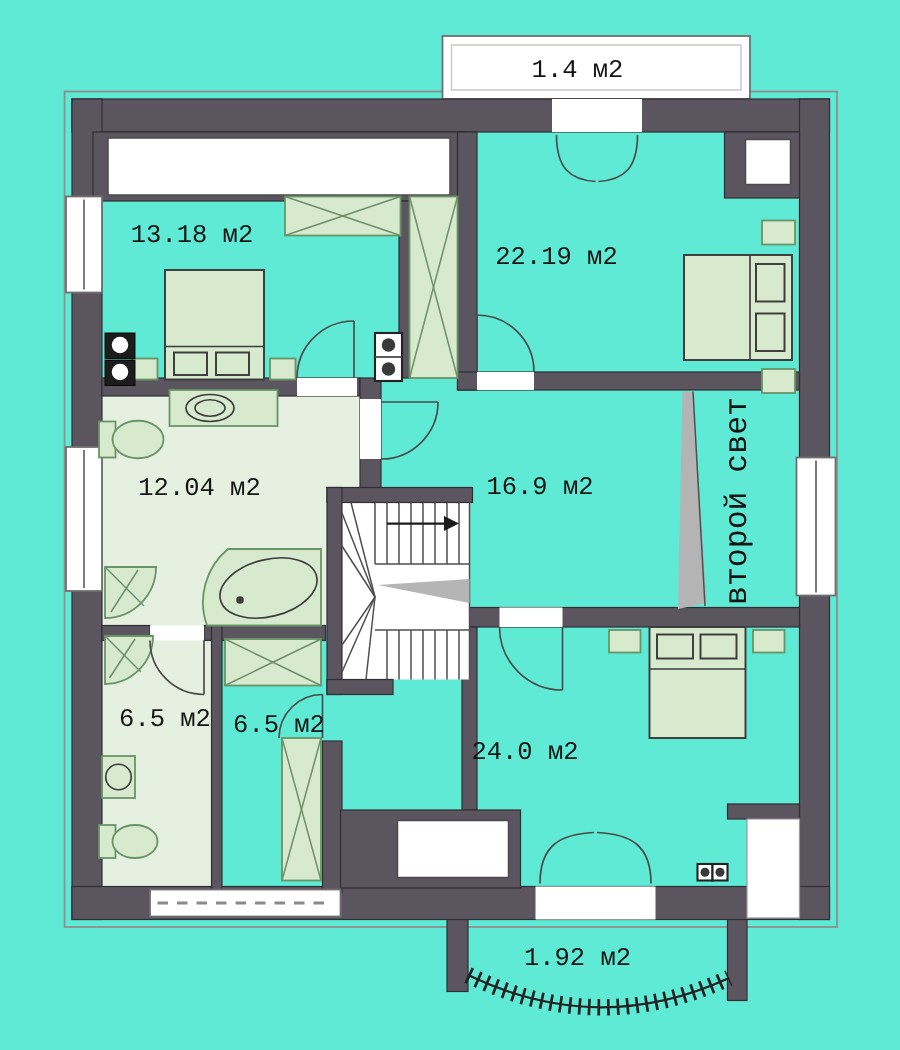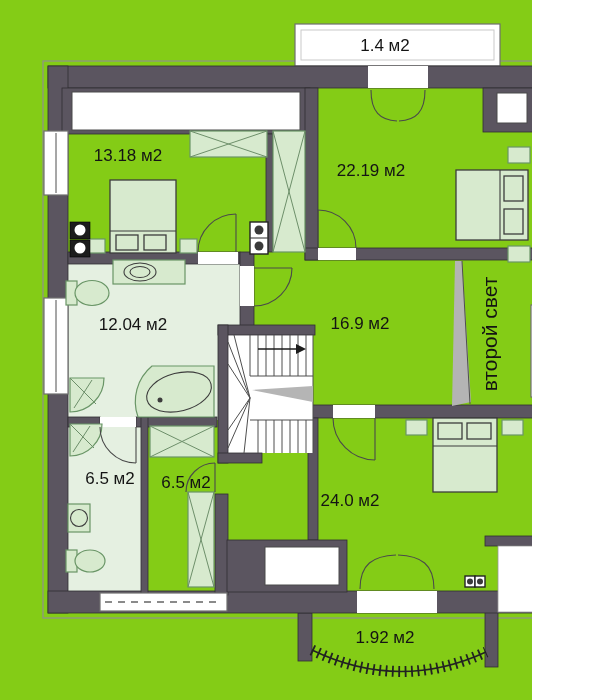--- a/index.html
+++ b/index.html
@@ -1,17 +1,17 @@
 <!DOCTYPE html>
 <html><head>
 <meta charset="utf-8">
 <style>
   html,body{margin:0;padding:0;background:#ffffff;}
-  .stage{position:relative;width:532px;height:700px;background:#84cc16;overflow:hidden;
-         font-family:Liberation Sans, sans-serif;}
+  .stage{position:relative;width:600px;height:700px;background:#5eead4;overflow:hidden;
+         font-family:Liberation Mono, monospace;}
   svg{display:block;}
   .wall{fill:#5b5560;stroke:#312d33;stroke-width:0.8;}
   .outline{fill:none;stroke:#8f8f8f;stroke-width:1.2;}
   .floor{fill:#e5f0e1;stroke:none;}
   .win{fill:#ffffff;stroke:#6f6f6f;stroke-width:1.2;}
   .gap{fill:#ffffff;stroke:none;}
   .niche{fill:#ffffff;stroke:#4a4a4a;stroke-width:1;}
   .furn{fill:#d7eace;stroke:#699566;stroke-width:1.2;}
   .furnD{fill:#d7eace;stroke:#3c3c3c;stroke-width:1.3;}
   .xline{stroke:#6d8f6a;stroke-width:1;fill:none;}

